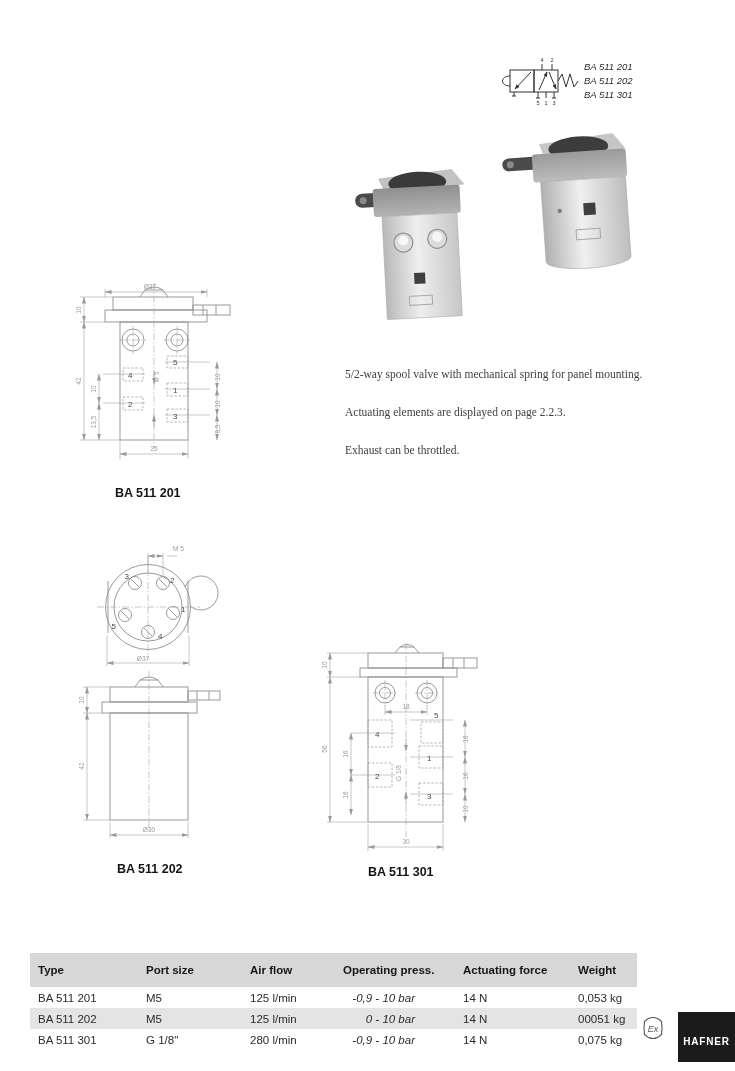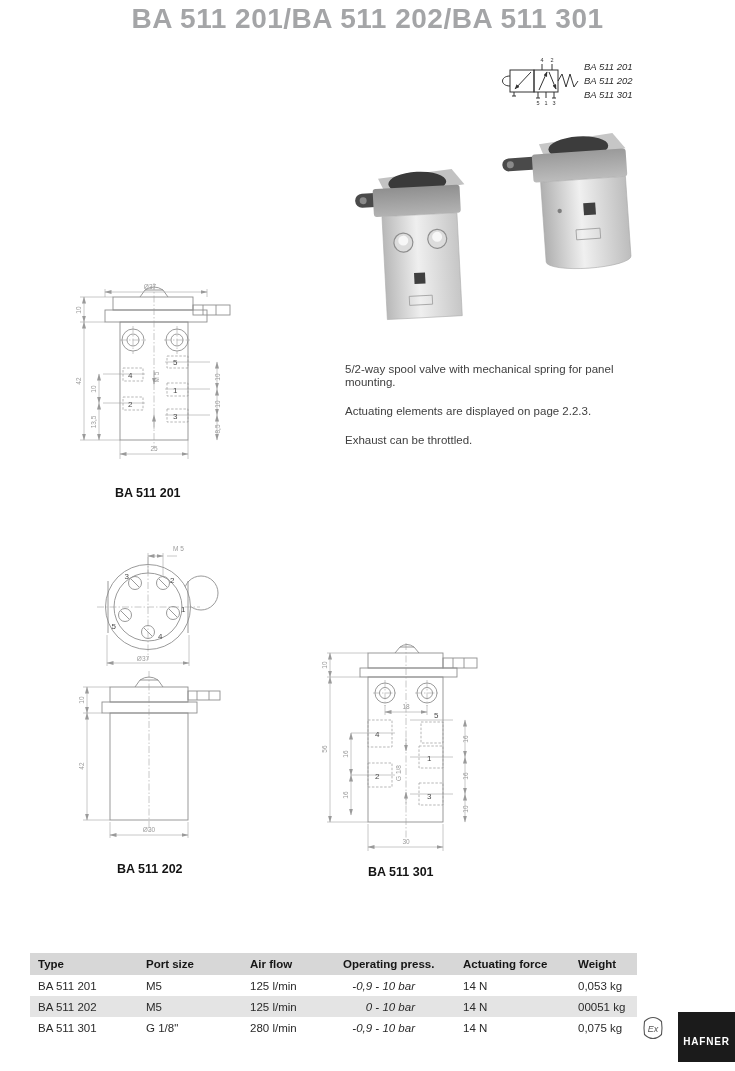--- a/index.html
+++ b/index.html
@@ -11,30 +11,30 @@
   }
   .abs { position: absolute; }
   #title {
     left: 0; top: 3px; width: 735px; text-align: center;
     font-size: 28px; font-weight: bold; color: #a4a5a7; letter-spacing: 0.5px;
   }
   .variant-label {
     left: 584px; width: 80px; font-size: 9.5px; font-style: italic;
     color: #2c2c2c;
   }
-  .desc { left: 345px; width: 322px; font-size: 11.5px; color: #404040; line-height: 13px; }
+  .desc { left: 345px; width: 322px; font-size: 11.5px; color: #404040; line-height: 22px; font-family: Liberation Serif, serif; }
   .caption { font-size: 12.5px; font-weight: bold; color: #141414; }
   svg text { font-family: "Liberation Sans", sans-serif; }
   .dim-t { font-size: 6.5px; fill: #9b9b9b; }
   .port-t { font-size: 8px; fill: #4a4a4a; }
   .sym-t { font-size: 5.5px; fill: #333; }
   
   #spec-table { left: 30px; top: 953px; width: 607px; font-size: 11.5px; color: #2a2a2a; }
   .trow { display: flex; align-items: center; height: 21px; }
-  .thead { background: #d7d7d7; font-weight: bold; height: 22px; color:#161616; }
+  .thead { background: #d7d7d7; font-weight: bold; height: 34px; color:#161616; }
   .talt { background: #e4e4e4; }
   .c1 { width: 116px; padding-left: 8px; }
   .c2 { width: 104px; }
   .c3 { width: 93px; }
   .c4 { width: 120px; }
   .c5 { width: 115px; }
   .c6 { width: 59px; }
   .op-val { display: inline-block; width: 72px; text-align: right; white-space: nowrap; font-style: italic; }
   #hafner-box {
     left: 678px; top: 1012px; width: 57px; height: 50px; background: #1b1b1b;
@@ -51,21 +51,20 @@
     <defs>
       <marker id="arr" markerUnits="userSpaceOnUse" markerWidth="8" markerHeight="6" refX="6.5" refY="2" orient="auto-start-reverse">
         <path d="M0,0 L7,2 L0,4 z" fill="#9a9a9a"></path>
       </marker>
       <marker id="arrB" markerUnits="userSpaceOnUse" markerWidth="7" markerHeight="6" refX="4.5" refY="2" orient="auto-start-reverse">
         <path d="M0,0 L5,2 L0,4 z" fill="#333"></path>
       </marker>
     </defs>
   </svg>
 
-  <div id="title" class="abs">BA 511 201/BA 511 202/BA 511 301</div>
 
   <svg class="abs" style="left:494px;top:56px" width="96" height="52" viewBox="0 0 96 52">
     <g stroke="#333" stroke-width="1" fill="none">
       <rect x="16" y="14" width="24" height="22"></rect>
       <rect x="40" y="14" width="24" height="22"></rect>
       <line x1="37" y1="16" x2="21" y2="33" marker-end="url(#arrB)"></line>
       <line x1="45" y1="34" x2="53" y2="16" marker-end="url(#arrB)"></line>
       <line x1="55" y1="16" x2="62" y2="33" marker-end="url(#arrB)"></line>
 
       <path d="M16,20 C6,20 6,30 16,30"></path>

